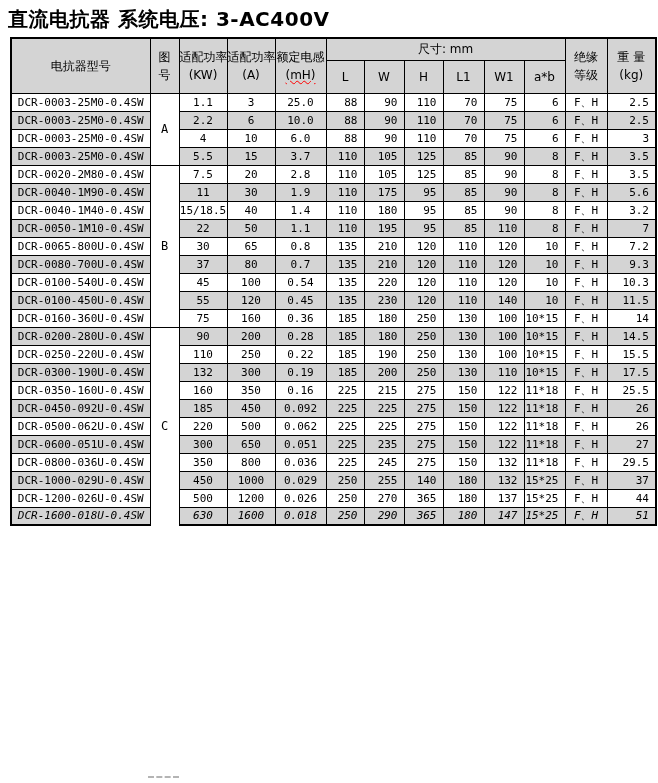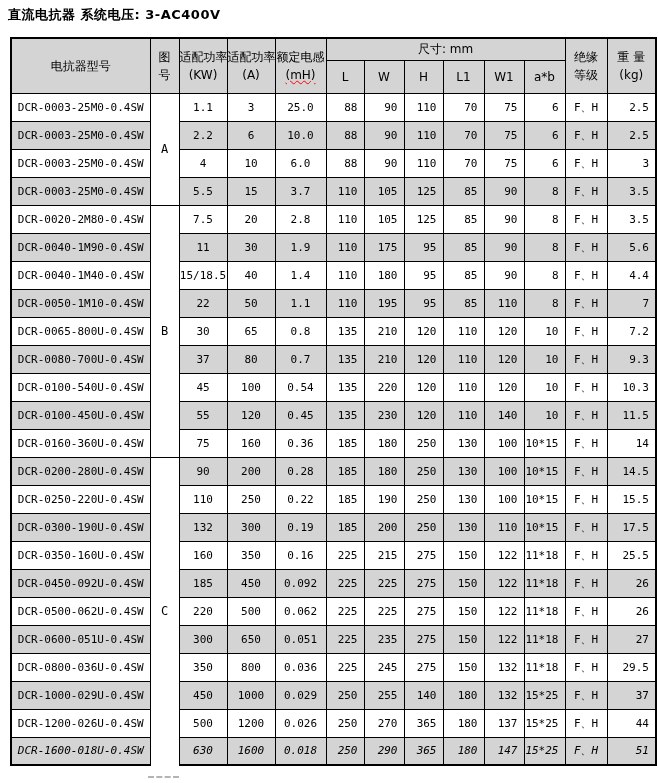--- a/index.html
+++ b/index.html
@@ -9,21 +9,21 @@
   }
   html,body{margin:0;padding:0;}
   body{
     width:658px;height:783px;overflow:hidden;position:relative;
     background:#ffffff;
     font-family:"DejaVu Sans","Liberation Sans",sans-serif;
     color:#000;
   }
   .title{
     position:absolute;left:8px;top:6px;
-    font-size:13px;font-weight:bold;letter-spacing:0.5px;
+    font-size:20px;font-weight:bold;letter-spacing:0.5px;
     font-family:"DejaVu Sans",sans-serif;
     text-align:right;
   }
   table.reactor{
     position:absolute;left:10px;top:37px;
     width:645px;border-collapse:collapse;table-layout:fixed;
     border:2px solid var(--border);border-bottom:none;
   }
   col.c-model{width:139px}
   col.c-fig{width:29px}
@@ -51,21 +51,21 @@
   }
   thead tr.h1{height:22px}
   thead tr.h2{height:33px}
   thead .two-line span{display:block;}
   .squiggle{
     text-decoration-line:underline;
     text-decoration-style:wavy;
     text-decoration-color:#ff0000;
     text-decoration-thickness:1px;
   }
-  tbody tr{height:28px}
+  tbody tr{height:18px}
   tbody td{
     font-size:11px;
     font-family:"DejaVu Sans Mono","DejaVu Sans",monospace;
     vertical-align:middle;text-align:center;
   }
   tbody tr.alt td{background:var(--row-alt);}
   td.cell-model{text-align:center;font-size:11px;}
   td.group-cell{background:#ffffff !important;text-align:center;font-size:12px;}
   td.group-cell.open-bottom{border-bottom:none;}
   td.num-r{text-align:right;padding-right:6px;}
@@ -227,21 +227,21 @@
         <td>15/18.5</td>
         <td>40</td>
         <td>1.4</td>
         <td class="num-r">110</td>
         <td class="num-r">180</td>
         <td class="num-r">95</td>
         <td class="num-r">85</td>
         <td class="num-r">90</td>
         <td class="num-r">8</td>
         <td>F、H</td>
-        <td class="num-r">4.4</td>
+        <td class="num-r">3.2</td>
       </tr>
       <tr class="alt">
         <td class="cell-model">DCR-0050-1M10-0.4SW</td>
         <td>22</td>
         <td>50</td>
         <td>1.1</td>
         <td class="num-r">110</td>
         <td class="num-r">195</td>
         <td class="num-r">95</td>
         <td class="num-r">85</td>

